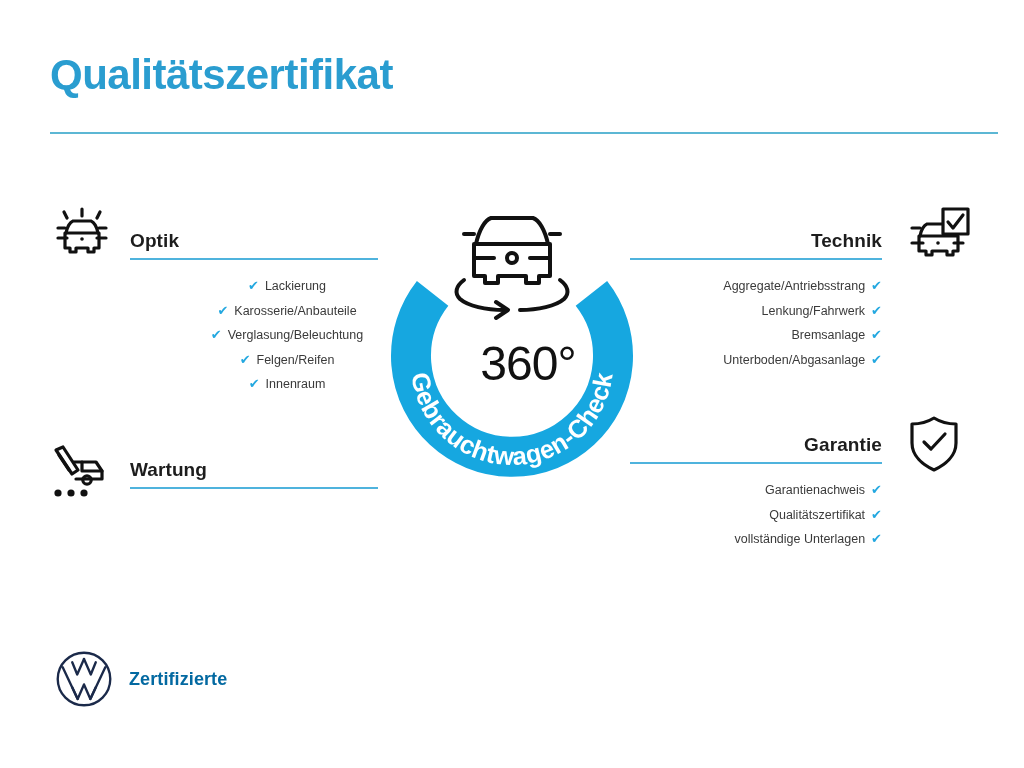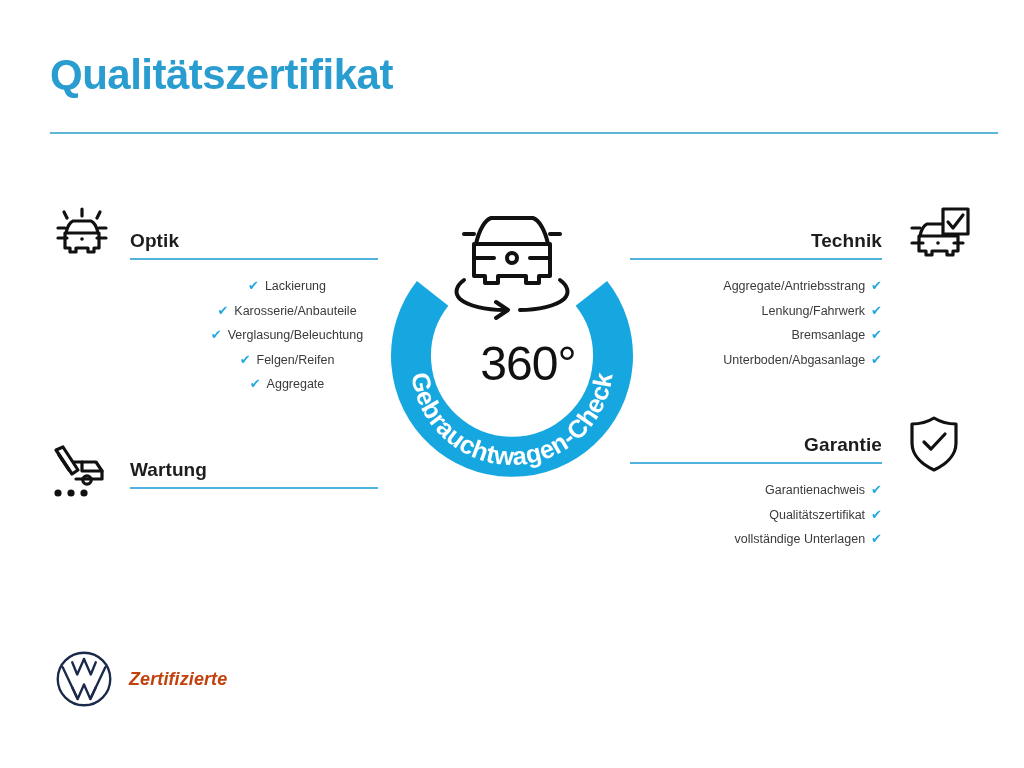--- a/index.html
+++ b/index.html
@@ -144,23 +144,22 @@
     display: flex;
     align-items: center;
     gap: 16px;
   }
   .vw-mark { width: 58px; height: 58px; }
   .vw-mark svg { display: block; width: 100%; height: 100%; }
   .vw-text {
     font-size: 18px;
     font-weight: bold;
     line-height: 25px;
-    color: #c2410c;
+    color: #0369a1;
     letter-spacing: 0.1px;
-    font-style: italic;
   }
 </style>
 </head>
 <body>
 
 <div class="page">
 
   <div class="page-title">Qualitätszertifikat</div>
   <div class="title-rule"></div>
 
@@ -183,21 +182,21 @@
       </div>
       <div class="block-head">
         <div class="block-title">Optik</div>
         <div class="block-rule"></div>
       </div>
       <ul class="items">
         <li><span class="tick">✔</span><span>Lackierung</span></li>
         <li><span class="tick">✔</span><span>Karosserie/Anbauteile</span></li>
         <li><span class="tick">✔</span><span>Verglasung/Beleuchtung</span></li>
         <li><span class="tick">✔</span><span>Felgen/Reifen</span></li>
-        <li><span class="tick">✔</span><span>Aggregate</span></li>
+        <li><span class="tick">✔</span><span>Innenraum</span></li>
       </ul>
     </div>
 
     <div class="block" style="margin-top:40px;">
       <div class="sec-icon icon-wartung">
         <svg viewBox="0 0 64 64" fill="none" stroke="#111" stroke-width="3.2" stroke-linecap="round" stroke-linejoin="round">
           <path d="M10 9 L17 6 L32 29 L26 33 Z"></path>
           <path d="M13 14 L23 29"></path>
           <path d="M28 21 L50 21 L56 30 L56 38 L30 38"></path>
           <path d="M36 21 L36 30 L56 30"></path>

